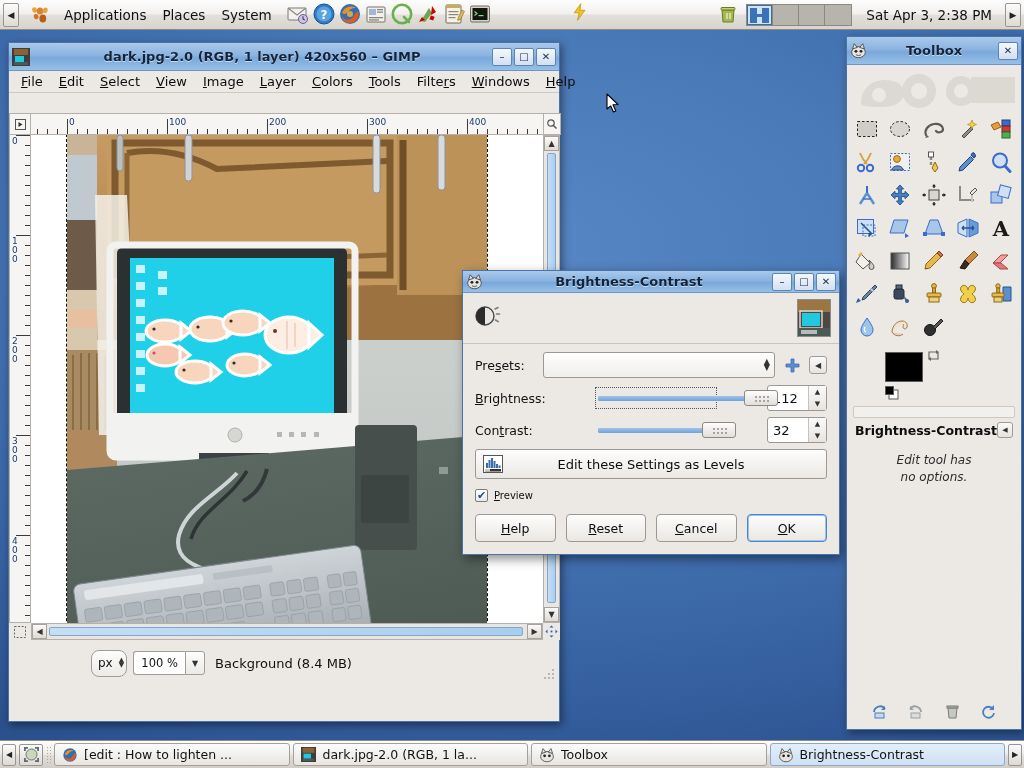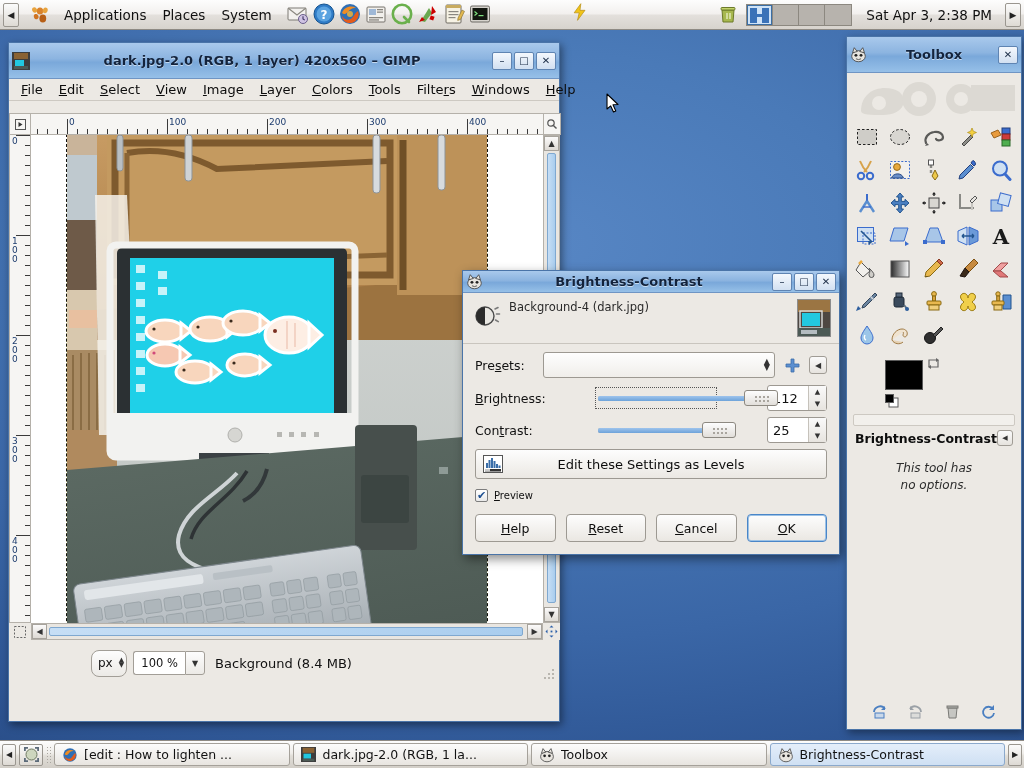--- a/index.html
+++ b/index.html
@@ -60,21 +60,21 @@
   }
 
   
   #gimpwin {
     position: absolute; left: 8px; top: 42px; width: 552px; height: 680px;
     background: #ece9e4;
     border: 1px solid #4a74a8;
     box-shadow: 2px 3px 8px rgba(0,0,0,.45);
   }
   .titlebar {
-    height: 36px;
+    height: 28px;
     background: linear-gradient(180deg,#a9c9ec 0%, #8cb4e0 45%, #7aa8da 55%, #96c0e8 100%);
     border-bottom: 1px solid #6f95c4;
     display: flex; align-items: center; padding: 0 3px;
     position: relative;
   }
   .titlebar .tb-icon { width: 18px; height: 18px; margin-right: 2px; flex: none; }
   .titlebar .tb-title {
     flex: 1; text-align: center;
     font-weight: bold; font-size: 13px; color: #13233c;
     text-shadow: 0 1px 0 rgba(255,255,255,.55);
@@ -919,21 +919,20 @@
       <div class="bc-icon">
         <svg width="30" height="30" viewBox="0 0 30 30">
           <circle cx="14" cy="15" r="9" fill="#e9e7e2" stroke="#4a4a4a" stroke-width="1.4"></circle>
           <path d="M14 6a9 9 0 0 0 0 18z" fill="#2b2b2b"></path>
           <g stroke="#7a7a7a" stroke-width="1.6" stroke-linecap="round">
             <path d="M24 8l3-1.5M25.5 13h3M24.5 19l2.8 1.6"></path>
           </g>
         </svg>
       </div>
       <div class="txt">
-        <div class="t2">Background-4 (dark.jpg)</div>
       </div>
       <div class="thumb">
         <svg width="32" height="36" viewBox="0 0 32 36" preserveAspectRatio="none">
           <rect width="32" height="36" fill="#4e4742"></rect>
           <rect x="0" y="0" width="32" height="12" fill="#9b7543"></rect>
           <rect x="4" y="13" width="18" height="13" fill="#22c8e0"></rect>
           <rect x="2" y="11" width="22" height="17" fill="none" stroke="#ddd" stroke-width="1.4"></rect>
           <rect x="0" y="28" width="32" height="8" fill="#4c5a55"></rect>
           <rect x="3" y="30" width="16" height="4" fill="#b4bcc0"></rect>
         </svg>
@@ -975,21 +974,21 @@
       </div>
 
       <div class="srow">
         <div class="lab">Con<u>t</u>rast:</div>
         <div class="slider">
           <div class="strack"></div>
           <div class="sfill" id="cfill" style="width: 110.16px;"></div>
           <div class="sthumb" id="cthumb" style="left: 106.16px;"></div>
         </div>
         <div class="spin">
-          <div class="val">25</div>
+          <div class="val">32</div>
           <div class="btns">
               <div>▲</div>
               <div>▼</div>
             </div>
         </div>
       </div>
 
       <div class="levels-btn">
         <span class="licon">
           <svg width="20" height="18" viewBox="0 0 20 18">
@@ -1321,21 +1320,21 @@
     </div>
 
     <div id="tbdivider"></div>
 
     <div id="tooltitle">
       <div class="tt">Brightness-Contrast</div>
       <div class="tbtn">◀</div>
     </div>
 
     <div id="toolnote">
-      <span>This tool has</span><br>
+      <span>Edit tool has</span><br>
       <span>no options.</span>
     </div>
 
     <div id="tbbottom">
       <div class="bi">
         <svg width="17" height="17" viewBox="0 0 17 17">
           <path d="M3 9a6 6 0 0 1 11-3" fill="none" stroke="#4a7fc1" stroke-width="1.8"></path>
           <path d="M14 3v4h-4z" fill="#4a7fc1"></path>
           <rect x="4" y="10" width="9" height="5" fill="#c9d8ea" stroke="#4a7fc1"></rect>
         </svg>

